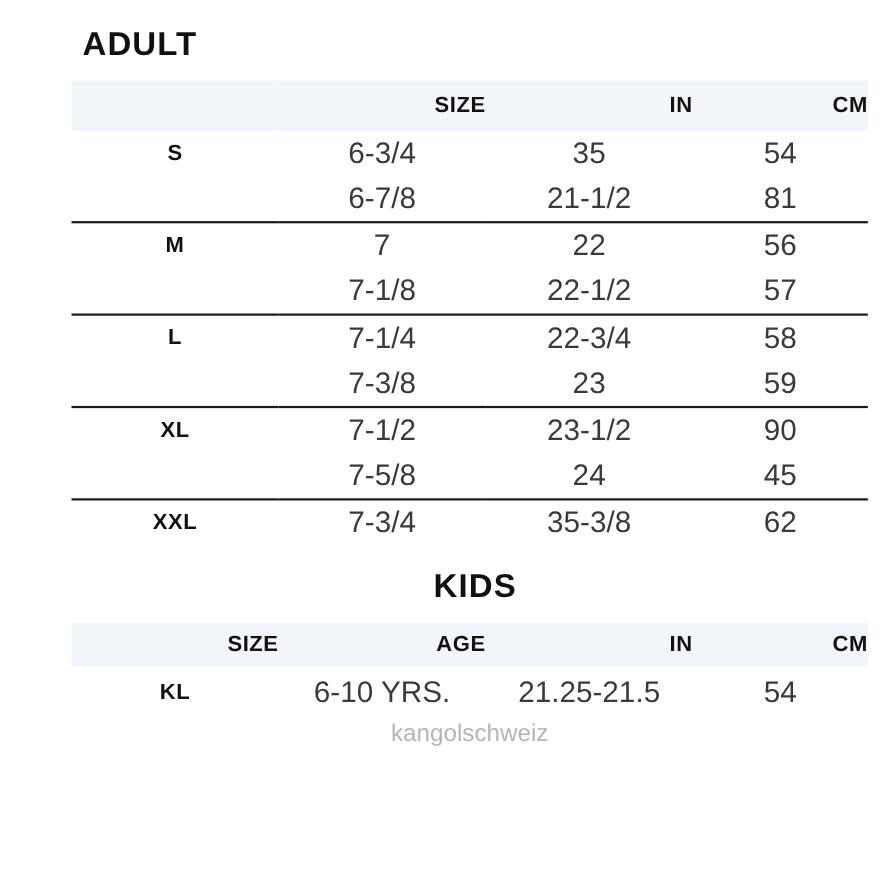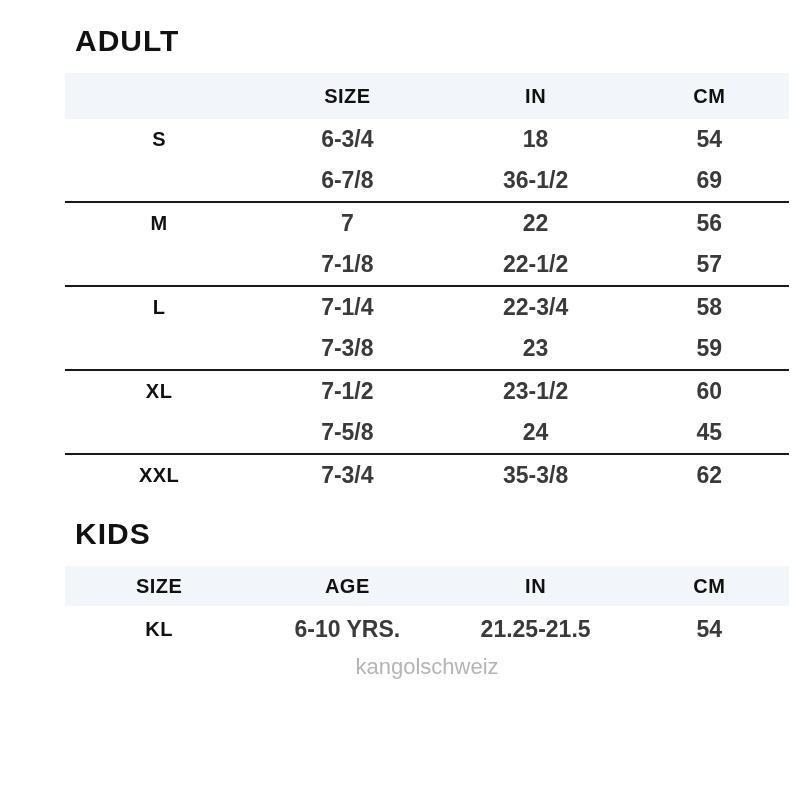--- a/index.html
+++ b/index.html
@@ -19,47 +19,48 @@
   }
   .section-title {
     font-size: 30px;
     font-weight: 800;
     letter-spacing: 1px;
     color: var(--heading, #111111);
     margin: 0 0 15px 10px;
   }
   .kids-title {
     margin-top: 21px;
+    text-align: center;
   }
   table.size-table {
     width: 100%;
     border-collapse: collapse;
     table-layout: fixed;
   }
   table.size-table col.c1 { width: 26%; }
   table.size-table col.c2 { width: 26%; }
   table.size-table col.c3 { width: 26%; }
   table.size-table col.c4 { width: 22%; }
   table.size-table thead th {
     background: var(--header-bg, #f2f5f9);
     height: 46px;
     font-size: 20px;
     font-weight: 700;
     letter-spacing: 0.5px;
     color: var(--heading, #111111);
-    text-align: center;
+    text-align: right;
     padding: 0;
   }
   table.kids-table thead th {
     height: 40px;
   }
   table.size-table tbody td {
     height: 41px;
-    font-size: 23px;
-    font-weight: 700;
+    font-size: 27px;
+    font-weight: 400;
     color: var(--text, #3a3a3a);
     text-align: center;
     padding: 0;
   }
   table.kids-table tbody td {
     height: 47px;
   }
   table.size-table tbody td.size-label {
     font-size: 20px;
     font-weight: 700;
@@ -96,28 +97,28 @@
           <th></th>
           <th>SIZE</th>
           <th>IN</th>
           <th>CM</th>
         </tr>
       </thead>
       <tbody>
         <tr>
           <td class="size-label">S</td>
           <td>6-3/4</td>
-          <td>18</td>
+          <td>35</td>
           <td>54</td>
         </tr>
         <tr class="group-end">
           <td></td>
           <td>6-7/8</td>
-          <td>36-1/2</td>
-          <td>69</td>
+          <td>21-1/2</td>
+          <td>81</td>
         </tr>
         <tr>
           <td class="size-label">M</td>
           <td>7</td>
           <td>22</td>
           <td>56</td>
         </tr>
         <tr class="group-end">
           <td></td>
           <td>7-1/8</td>
@@ -133,21 +134,21 @@
         <tr class="group-end">
           <td></td>
           <td>7-3/8</td>
           <td>23</td>
           <td>59</td>
         </tr>
         <tr>
           <td class="size-label">XL</td>
           <td>7-1/2</td>
           <td>23-1/2</td>
-          <td>60</td>
+          <td>90</td>
         </tr>
         <tr class="group-end">
           <td></td>
           <td>7-5/8</td>
           <td>24</td>
           <td>45</td>
         </tr>
         <tr>
           <td class="size-label">XXL</td>
           <td>7-3/4</td>

